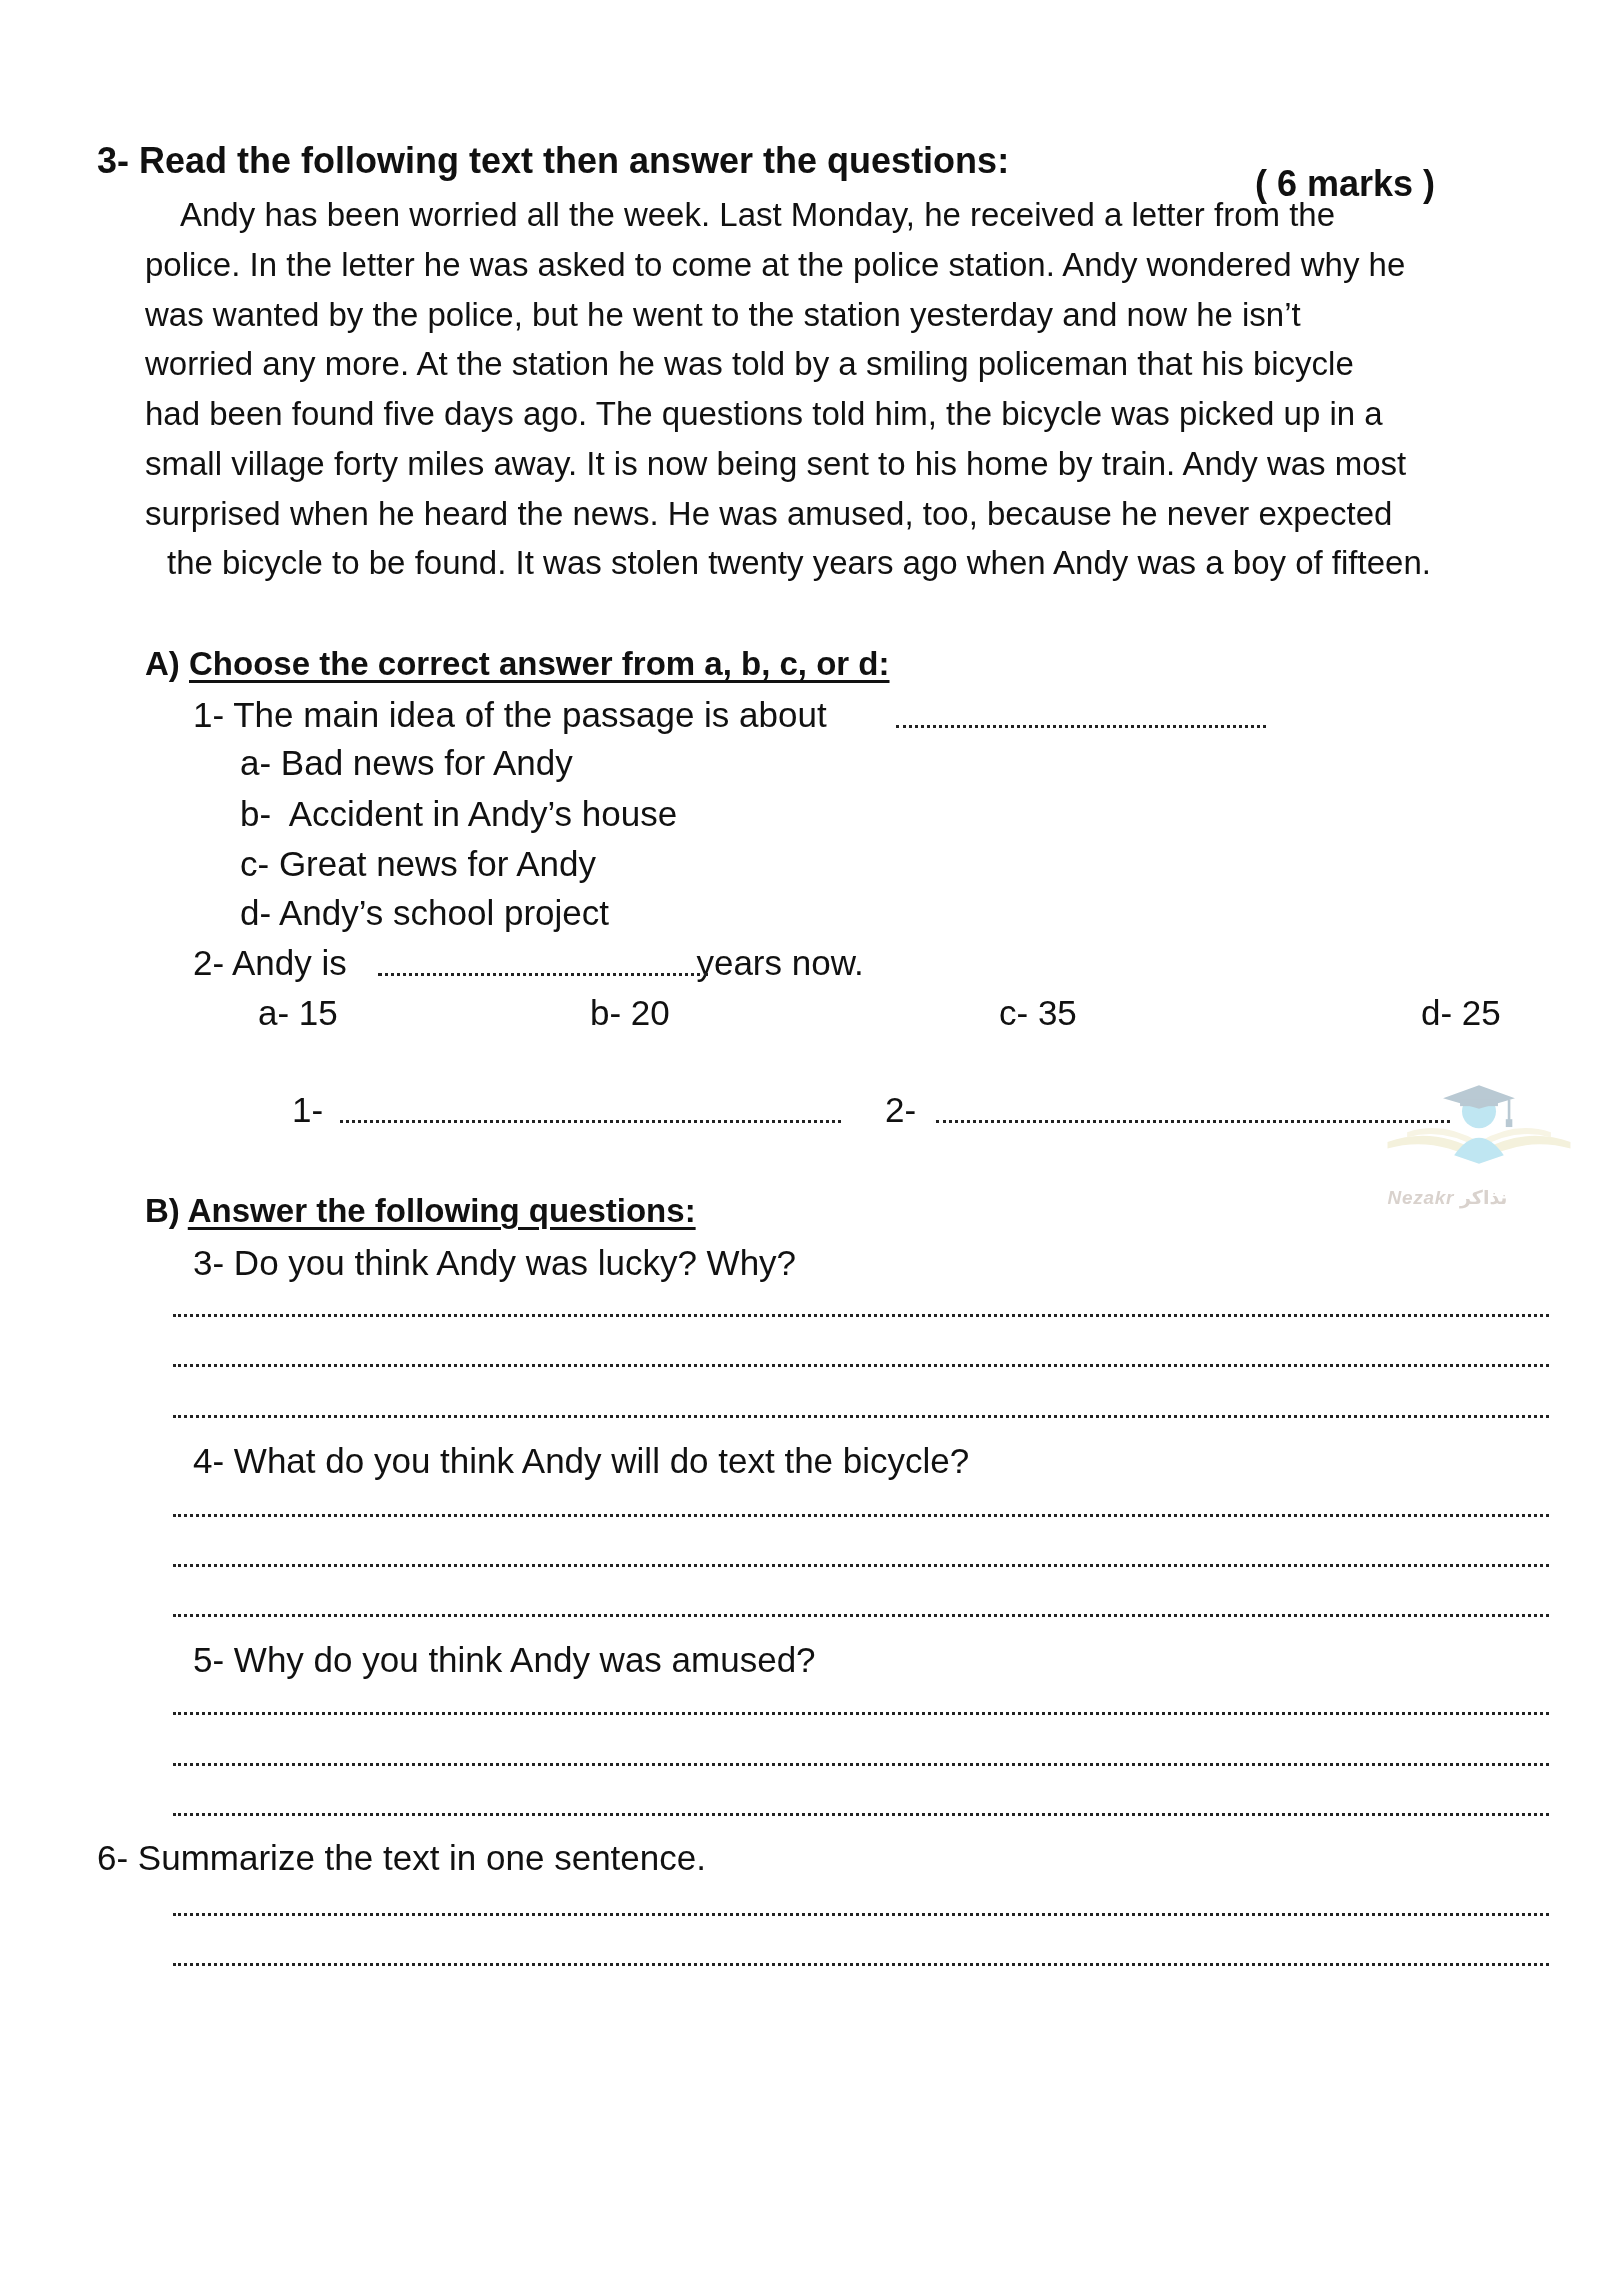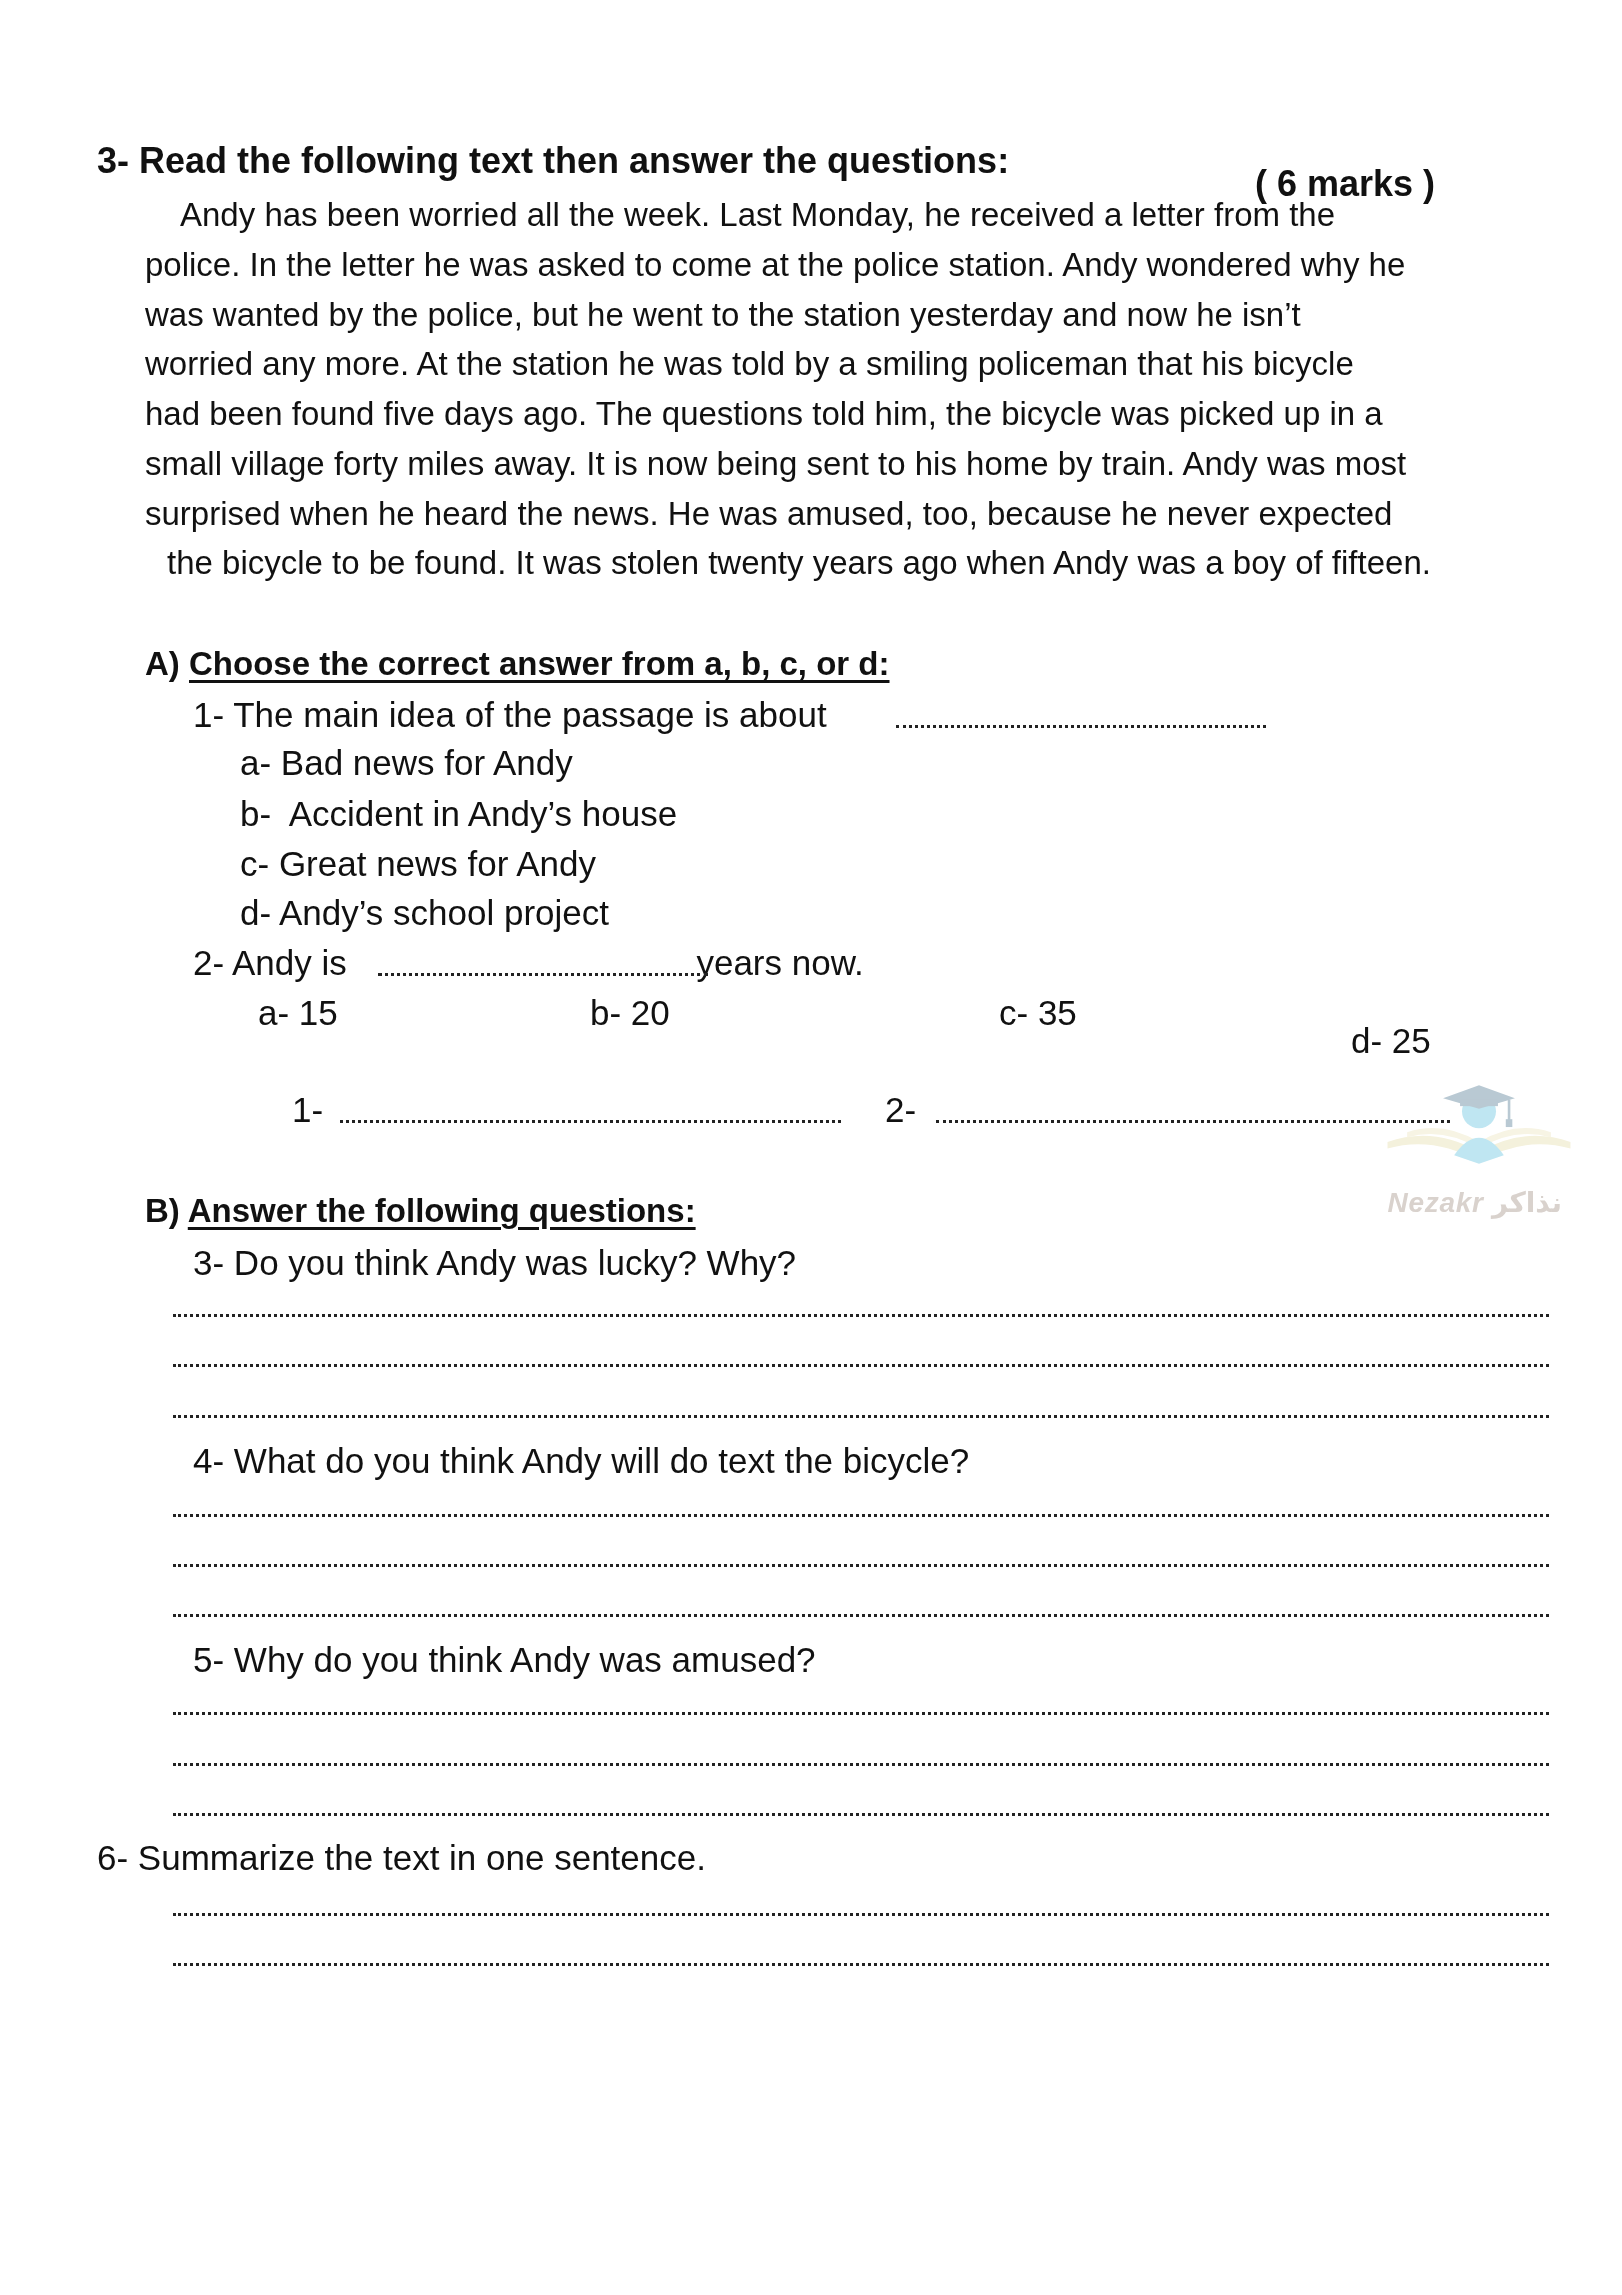--- a/index.html
+++ b/index.html
@@ -6,21 +6,21 @@
   body { width: 1622px; height: 2295px; position: relative; overflow: hidden;
          font-family: "Liberation Sans", sans-serif; color: #111111; }
   .abs { position: absolute; white-space: nowrap; line-height: 1; }
   .heading { font-size: 36px; font-weight: bold; }
   .body-text { font-size: 35px; }
   .sub-heading { font-size: 33px; font-weight: bold; }
   .u { text-decoration: underline; text-decoration-thickness: 3.3px; text-underline-offset: 5.2px; }
   .dots { position: absolute; height: 0; border-bottom: 3.3px dotted #222; }
   .passage-line { font-size: 33px; }
   .wm { position: absolute; }
-  .wm-text { font-size: 28px; font-weight: bold; font-style: italic; color: #d9d2cd; letter-spacing: 0.7px; }
+  .wm-text { font-size: 19px; font-weight: bold; font-style: italic; color: #d9d2cd; letter-spacing: 0.7px; }
 </style>
 </head>
 <body>
 
 <div class="abs heading" style="left:97px; top:143px;">
   <span>3-</span><span> </span><span>Read the following text then answer the questions:</span>
 </div>
 <div class="abs heading" style="left:1255px; top:138px;margin-top:28px;">( 6 marks )</div>
 
 <div>
@@ -74,21 +74,21 @@
   <span>15</span>
 </div>
 <div class="abs body-text" style="left:590px; top:995px;">
   <span>b-</span>
   <span>20</span>
 </div>
 <div class="abs body-text" style="left:999px; top:995px;text-align:center;">
   <span>c-</span>
   <span>35</span>
 </div>
-<div class="abs body-text" style="left:1351px; top:995px;margin-top:28px;">
+<div class="abs body-text" style="left:1421px; top:995px;">
   <span>d-</span>
   <span>25</span>
 </div>
 
 <div class="abs body-text" style="left:292px; top:1092px;">1-</div>
 <div class="dots" style="left:340px; top:1120px; width:501px;"></div>
 <div class="abs body-text" style="left:885px; top:1092px;">2-</div>
 <div class="dots" style="left:936px; top:1120px; width:514px;"></div>
 
 <div class="wm" style="left:1381px; top:1080px; width:196px; height:144px;">

